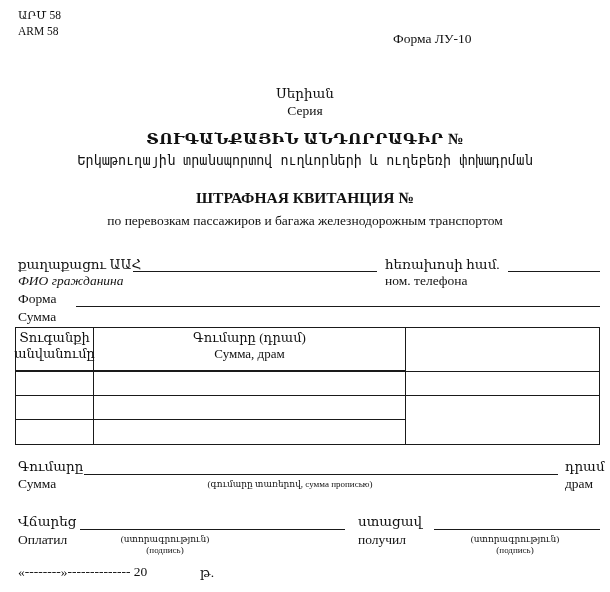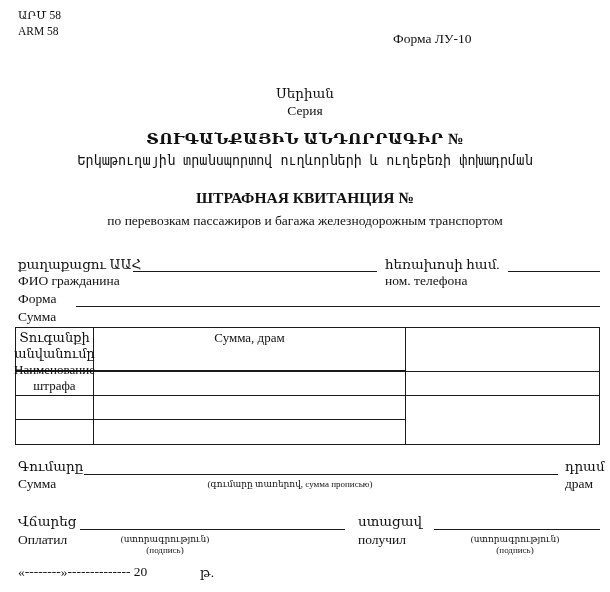--- a/index.html
+++ b/index.html
@@ -57,33 +57,33 @@
 
 <div class="abs center bold title-arm" style="top:129px;">ՏՈՒԳԱՆՔԱՅԻՆ ԱՆԴՈՐՐԱԳԻՐ №</div>
 <div class="abs center sub" style="top:152px;font-family:Liberation Mono, monospace;">Երկաթուղային տրանսպորտով ուղևորների և ուղեբեռի փոխադրման</div>
 <div class="abs center bold title-rus" style="top:189px;">ШТРАФНАЯ КВИТАНЦИЯ №</div>
 <div class="abs center sub" style="top:213px;">по перевозкам пассажиров и багажа железнодорожным транспортом</div>
 
 <div class="abs" style="left:18px; top:256px;">քաղաքացու ԱԱՀ</div>
 <div class="fill-line" style="left:133px; top:271px; width:244px;"></div>
 <div class="abs" style="left:385px; top:256px;">հեռախոսի համ.</div>
 <div class="fill-line" style="left:508px; top:271px; width:92px;"></div>
-<div class="abs" style="left:18px; top:273px;">ФИО гражданина</div>
+<div class="abs" style="left:18px; top:273px;font-style:italic;">ФИО гражданина</div>
 <div class="abs" style="left:385px; top:273px;">ном. телефона</div>
 
 <div class="abs" style="left:18px; top:291px;">Форма</div>
 <div class="fill-line" style="left:76px; top:306px; width:524px;"></div>
 <div class="abs" style="left:18px; top:309px;">Сумма</div>
 
 <div class="penalty-table">
   <div class="cell hcell c2">
     <span>Տուգանքի անվանումը</span>
-    <span>Наименование штрафа</span>
   </div>
   <div class="cell hcell c3">
+    <span>Գումարը  (դրամ)</span>
     <span>Сумма, драм</span>
   </div>
 
   <div class="cell"></div>
   <div class="cell"></div>
   <div class="cell"></div>
 
   <div class="cell"></div>
   <div class="cell"></div>
   <div class="cell"></div>

